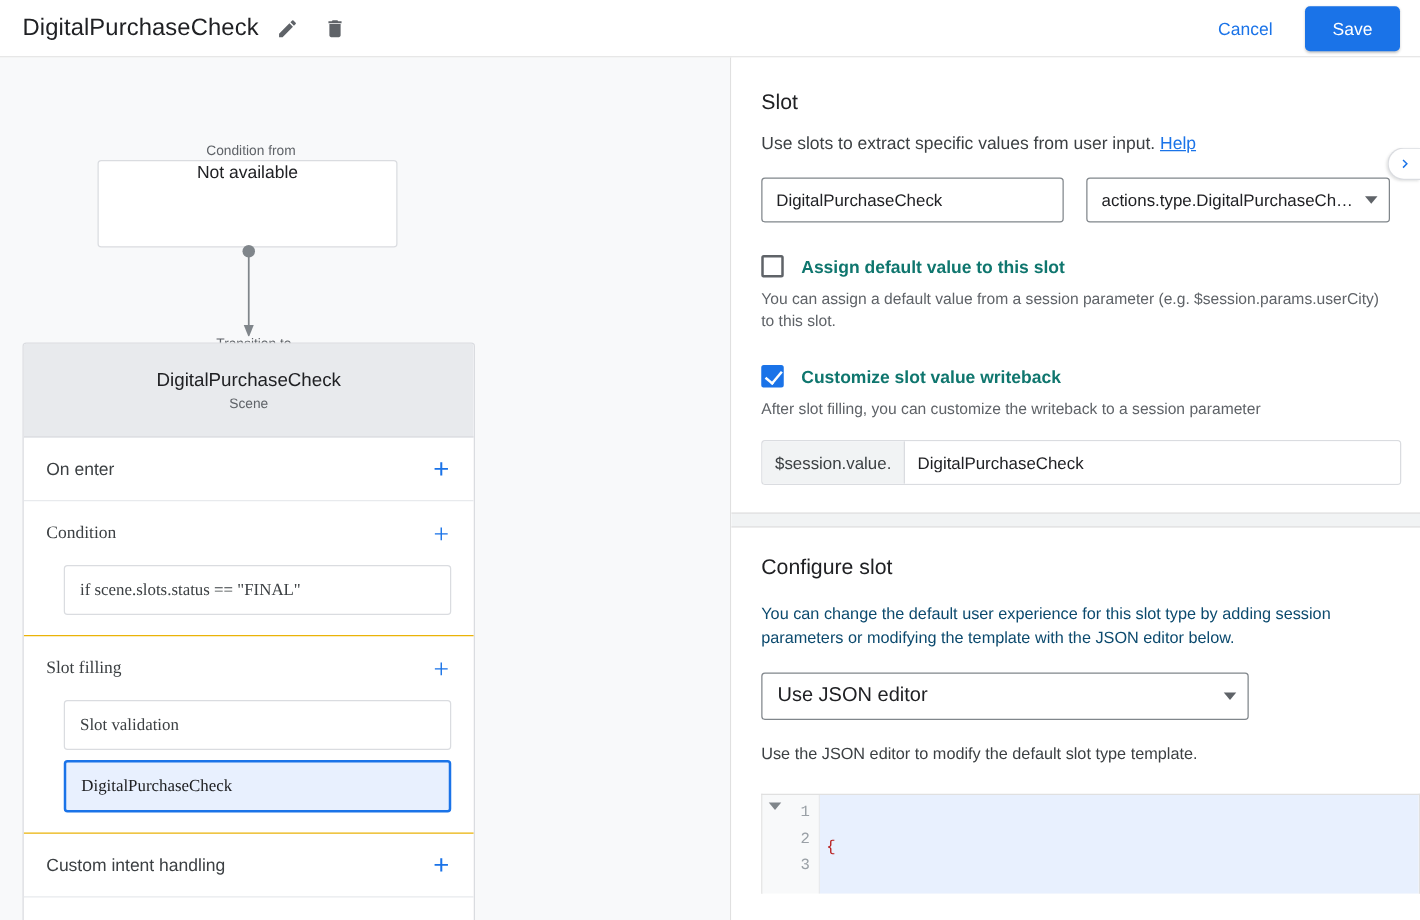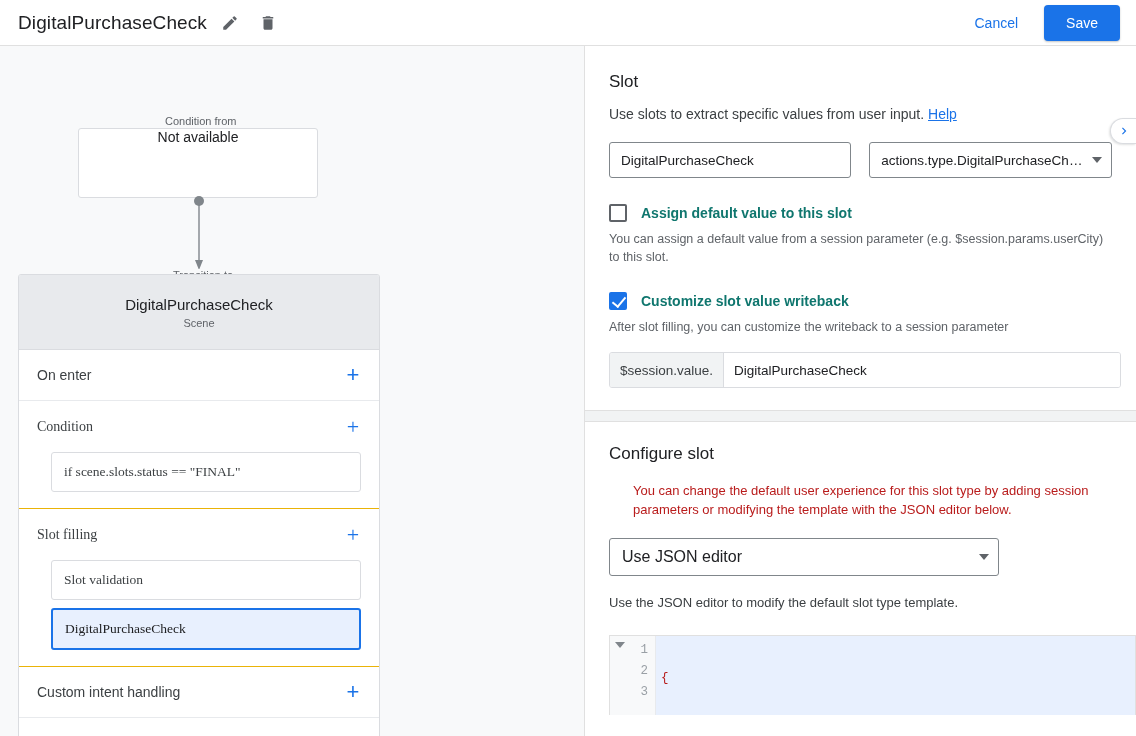--- a/index.html
+++ b/index.html
@@ -487,21 +487,21 @@
       <div class="prefix-field">
         <div class="prefix">$session.value.</div>
         <input value="DigitalPurchaseCheck" style="">
       </div>
     </div>
 
     <div class="divider-gap"></div>
 
     <div class="configure-section">
       <div class="h-title">Configure slot</div>
-      <div class="help-text" style="margin-top:18px; font-size:13px; color:#b91c1c; max-width:500px;margin-left:24px;">You can change the default user experience for this slot type by adding session parameters or modifying the template with the JSON editor below.</div>
+      <div class="help-text" style="margin-top:18px; font-size:13px; color:#0c4a6e; max-width:500px;">You can change the default user experience for this slot type by adding session parameters or modifying the template with the JSON editor below.</div>
 
       <div class="wide-select">
         <span>Use JSON editor</span>
         <span class="caret"></span>
       </div>
 
       <div class="help-text" style="margin-top:18px; font-size:13px; color:#3c4043;">Use the JSON editor to modify the default slot type template.</div>
 
       <div class="json-editor">
         <div class="gutter">

